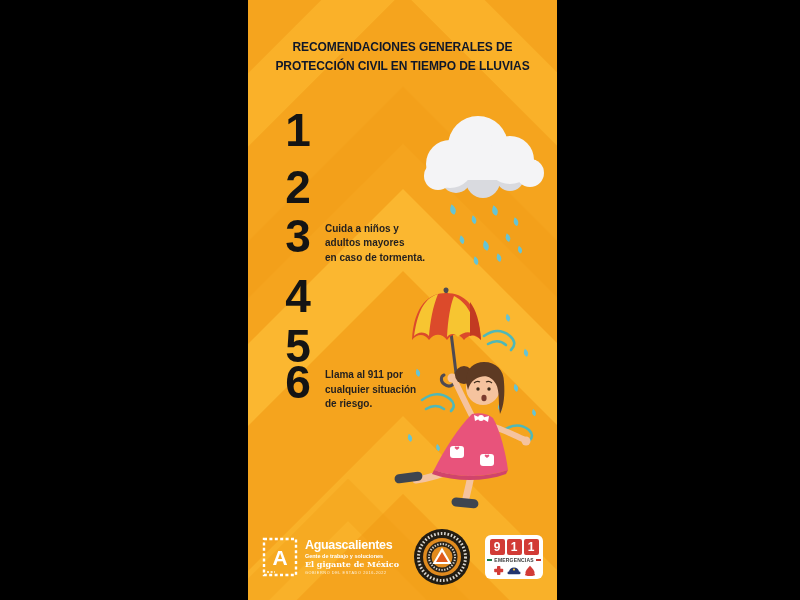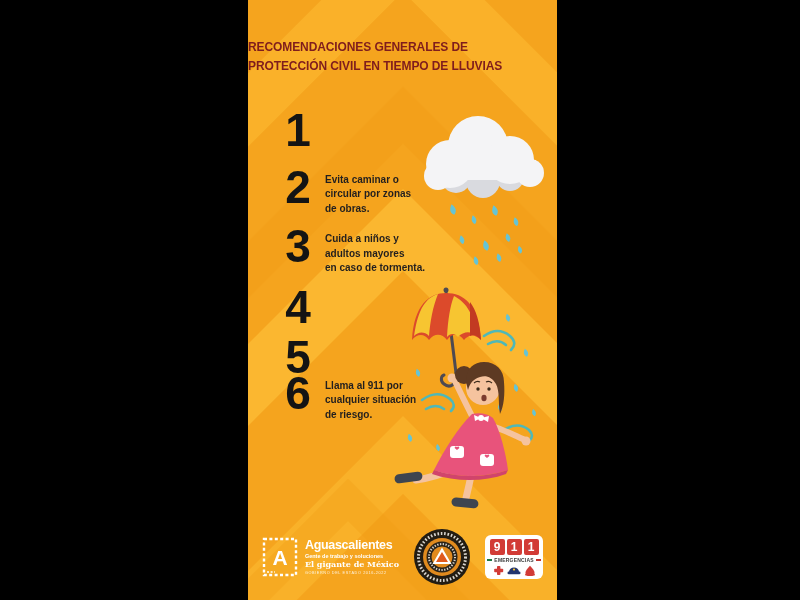--- a/index.html
+++ b/index.html
@@ -2,22 +2,22 @@
 <html><head>
 <meta charset="utf-8">
 <style>
   html,body{margin:0;padding:0;background:#000;}
   .stage{position:relative;width:800px;height:600px;background:#000;overflow:hidden;
          font-family:"Liberation Sans","DejaVu Sans",sans-serif;}
   .poster{position:absolute;left:248px;top:0;width:309px;height:600px;
           background:#F5A41E;overflow:hidden;}
   .pattern{position:absolute;left:0;top:0;width:309px;height:600px;}
 
-  .title{position:absolute;top:38px;left:0;right:0;text-align:left;
-         font-size:12px;font-weight:bold;color:#7f1d1d;line-height:1.55;
+  .title{position:absolute;top:38px;left:0;right:0;text-align:center;
+         font-size:12px;font-weight:bold;color:#0f172a;line-height:1.55;
          white-space:pre-line;letter-spacing:-0.1px;z-index:3;}
 
   .list{position:absolute;top:113px;left:32px;width:170px;z-index:3;}
   .item{display:flex;gap:11px;align-items:flex-start;}
   .item .num{flex:0 0 34px;font-size:46px;font-weight:800;color:#141414;
              line-height:0.78;text-align:center;letter-spacing:-2px;}
   .item .txt{font-size:10px;font-weight:bold;color:#221F1F;line-height:1.45;
              white-space:pre-line;padding-top:3px;}
   .item:nth-child(1){margin-bottom:21px}
   .item:nth-child(2){margin-bottom:13px}
@@ -169,23 +169,20 @@
         </g>
       </g>
     </svg>
 
     <div class="list">
       <div class="item">
         <div class="num">1</div>
       </div>
       <div class="item">
         <div class="num">2</div>
-        <div class="txt">Evita caminar o
-circular por zonas
-de obras.</div>
       </div>
       <div class="item">
         <div class="num">3</div>
         <div class="txt">Cuida a niños y
 adultos mayores
 en caso de tormenta.</div>
       </div>
       <div class="item">
         <div class="num">4</div>
       </div>

